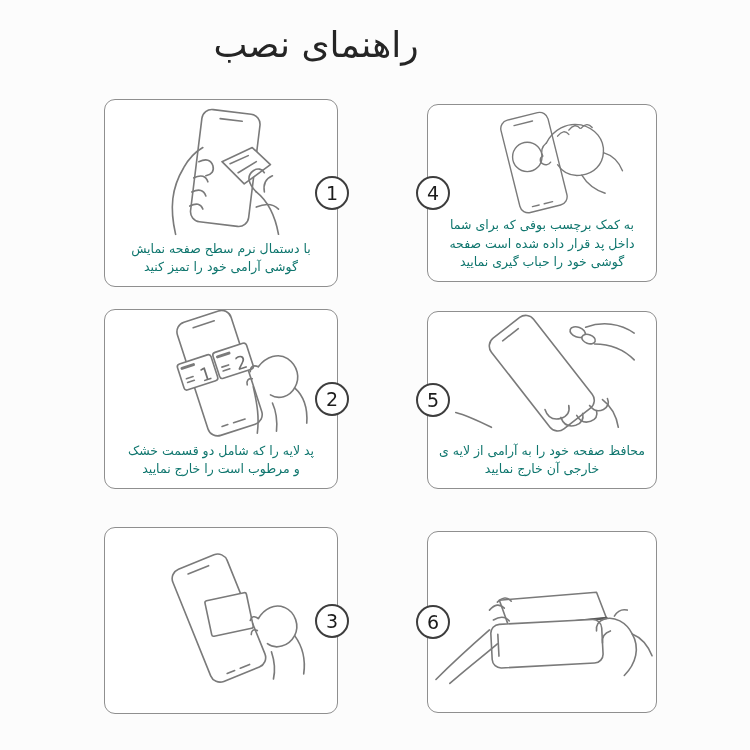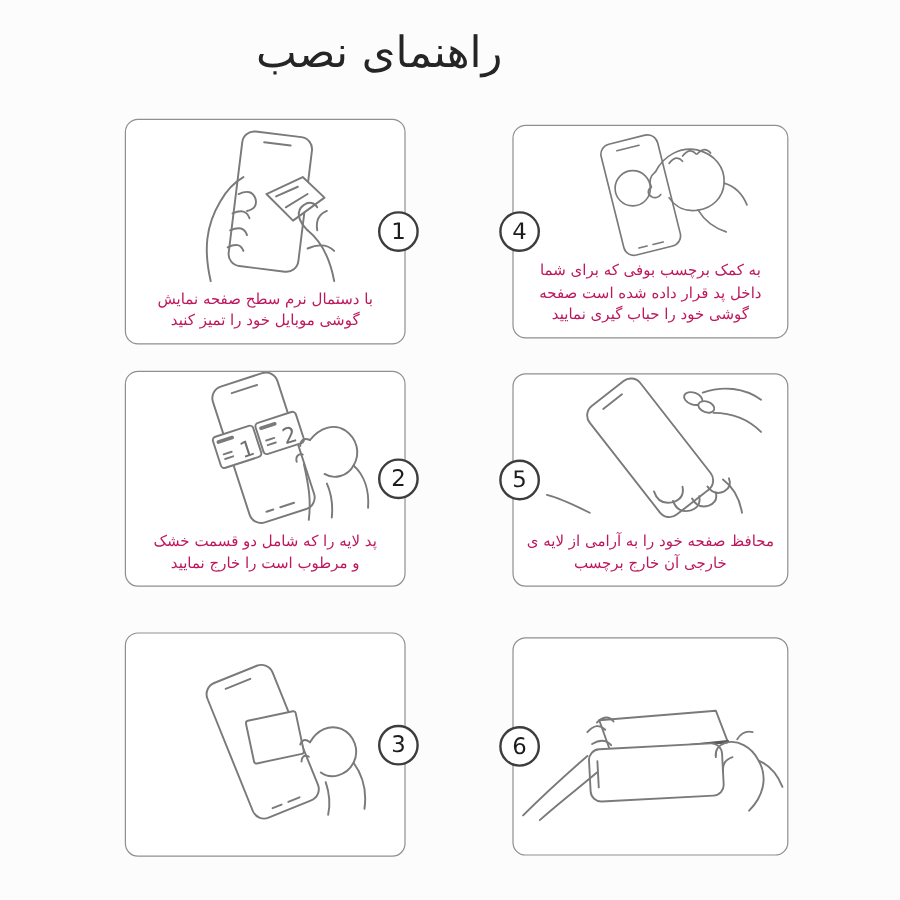--- a/index.html
+++ b/index.html
@@ -20,21 +20,21 @@
     background:#ffffff;
     border:1.6px solid #8f8f8f;border-radius:11px;
     display:flex;flex-direction:column;
   }
   .step-card svg{display:block;width:100%;flex:1 1 auto;min-height:0;}
   .step-caption{
     flex:0 0 auto;
     text-align:center;direction:rtl;
     white-space:pre-line;
     font-size:12.5px;line-height:1.5;
-    color:#be185d;
+    color:#0f766e;
     padding:0 10px 9px 10px;
   }
   .num-badge{
     position:absolute;top:50%;
     width:30px;height:30px;border-radius:50%;
     background:#fff;border:2px solid #3d3d3d;
     transform:translateY(-50%);
     display:flex;align-items:center;justify-content:center;
     font-size:19px;color:#1c1c1c;z-index:2;
   }
@@ -72,21 +72,21 @@
         <path d="M84 102 q10 -5 13 3"></path>
         <path d="M116 58 L146 44 L164 61 L138 80 Z" fill="#fff"></path>
         <path d="M124 60 L142 52 M132 69 L150 58"></path>
         <path d="M172 130 C168 108 160 96 150 88"></path>
         <path d="M150 88 C142 80 140 72 147 67 C151 64 156 65 158 69"></path>
         <path d="M158 88 q-2 -12 8 -16"></path>
         <path d="M150 103 q14 -6 22 2"></path>
       </g>
     </svg>
     <div class="step-caption" dir="rtl">با دستمال نرم سطح صفحه نمایش
-گوشی موبایل خود را تمیز کنید</div>
+گوشی آرامی خود را تمیز کنید</div>
   </div>
 
   <div class="step-card c2">
     <div class="num-badge badge-right">2</div>
     <svg viewBox="0 0 230 130" preserveAspectRatio="xMidYMid meet">
       <g class="art">
         <g transform="rotate(-18 112 64)">
           <rect x="86" y="4" width="56" height="118" rx="10" fill="#fff"></rect>
           <line x1="103" y1="12" x2="125" y2="12"></line>
           <line x1="100" y1="114" x2="106" y2="114"></line>
@@ -171,21 +171,21 @@
         <path d="M168 32 C184 32 198 38 208 48"></path>
         <path d="M118 98 q4 12 16 9 q10 -3 8 -13"></path>
         <path d="M134 106 q4 11 15 8 q9 -3 7 -12"></path>
         <path d="M150 104 q5 9 14 6 q8 -3 6 -11"></path>
         <path d="M163 94 q6 8 14 4 q7 -4 4 -11"></path>
         <path d="M176 88 C184 94 190 104 192 116"></path>
         <path d="M64 116 C52 110 40 104 28 101"></path>
       </g>
     </svg>
     <div class="step-caption" dir="rtl">محافظ صفحه خود را به آرامی از لایه ی
-خارجی آن خارج برچسب</div>
+خارجی آن خارج نمایید</div>
   </div>
 
   <div class="step-card c6">
     <div class="num-badge badge-left">6</div>
     <svg viewBox="0 0 230 128" preserveAspectRatio="xMidYMid meet">
       <g class="art">
         <path d="M72 42 L170 34 L180 60 L82 70 Z" fill="#fff"></path>
         <path d="M82 70 L180 60" stroke-width="2.6" stroke="#5a5a5a"></path>
         <g transform="rotate(-3 118 86)">
           <rect x="64" y="64" width="112" height="44" rx="9" fill="#fff"></rect>

